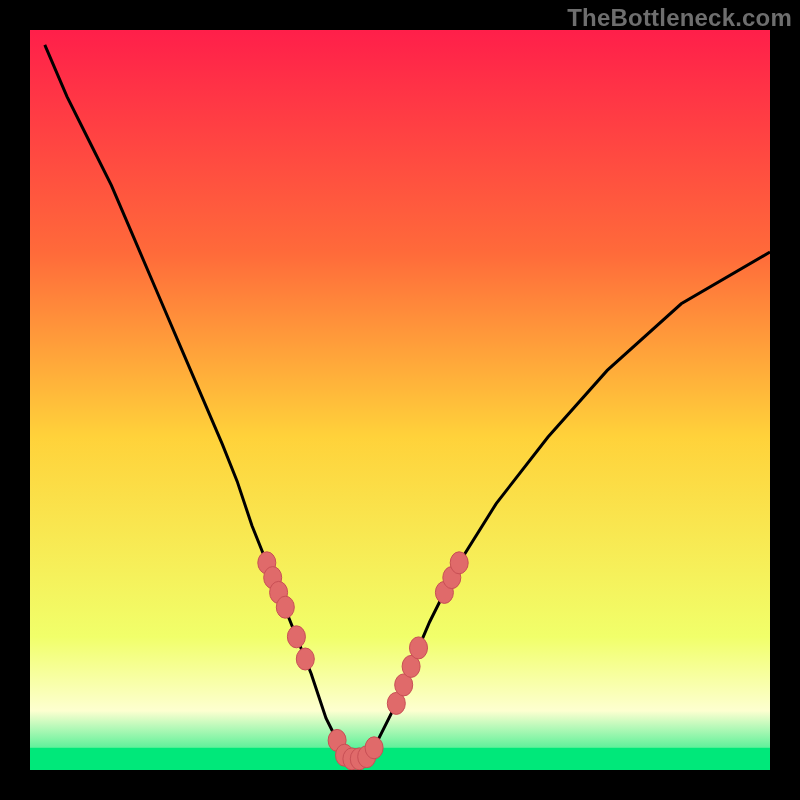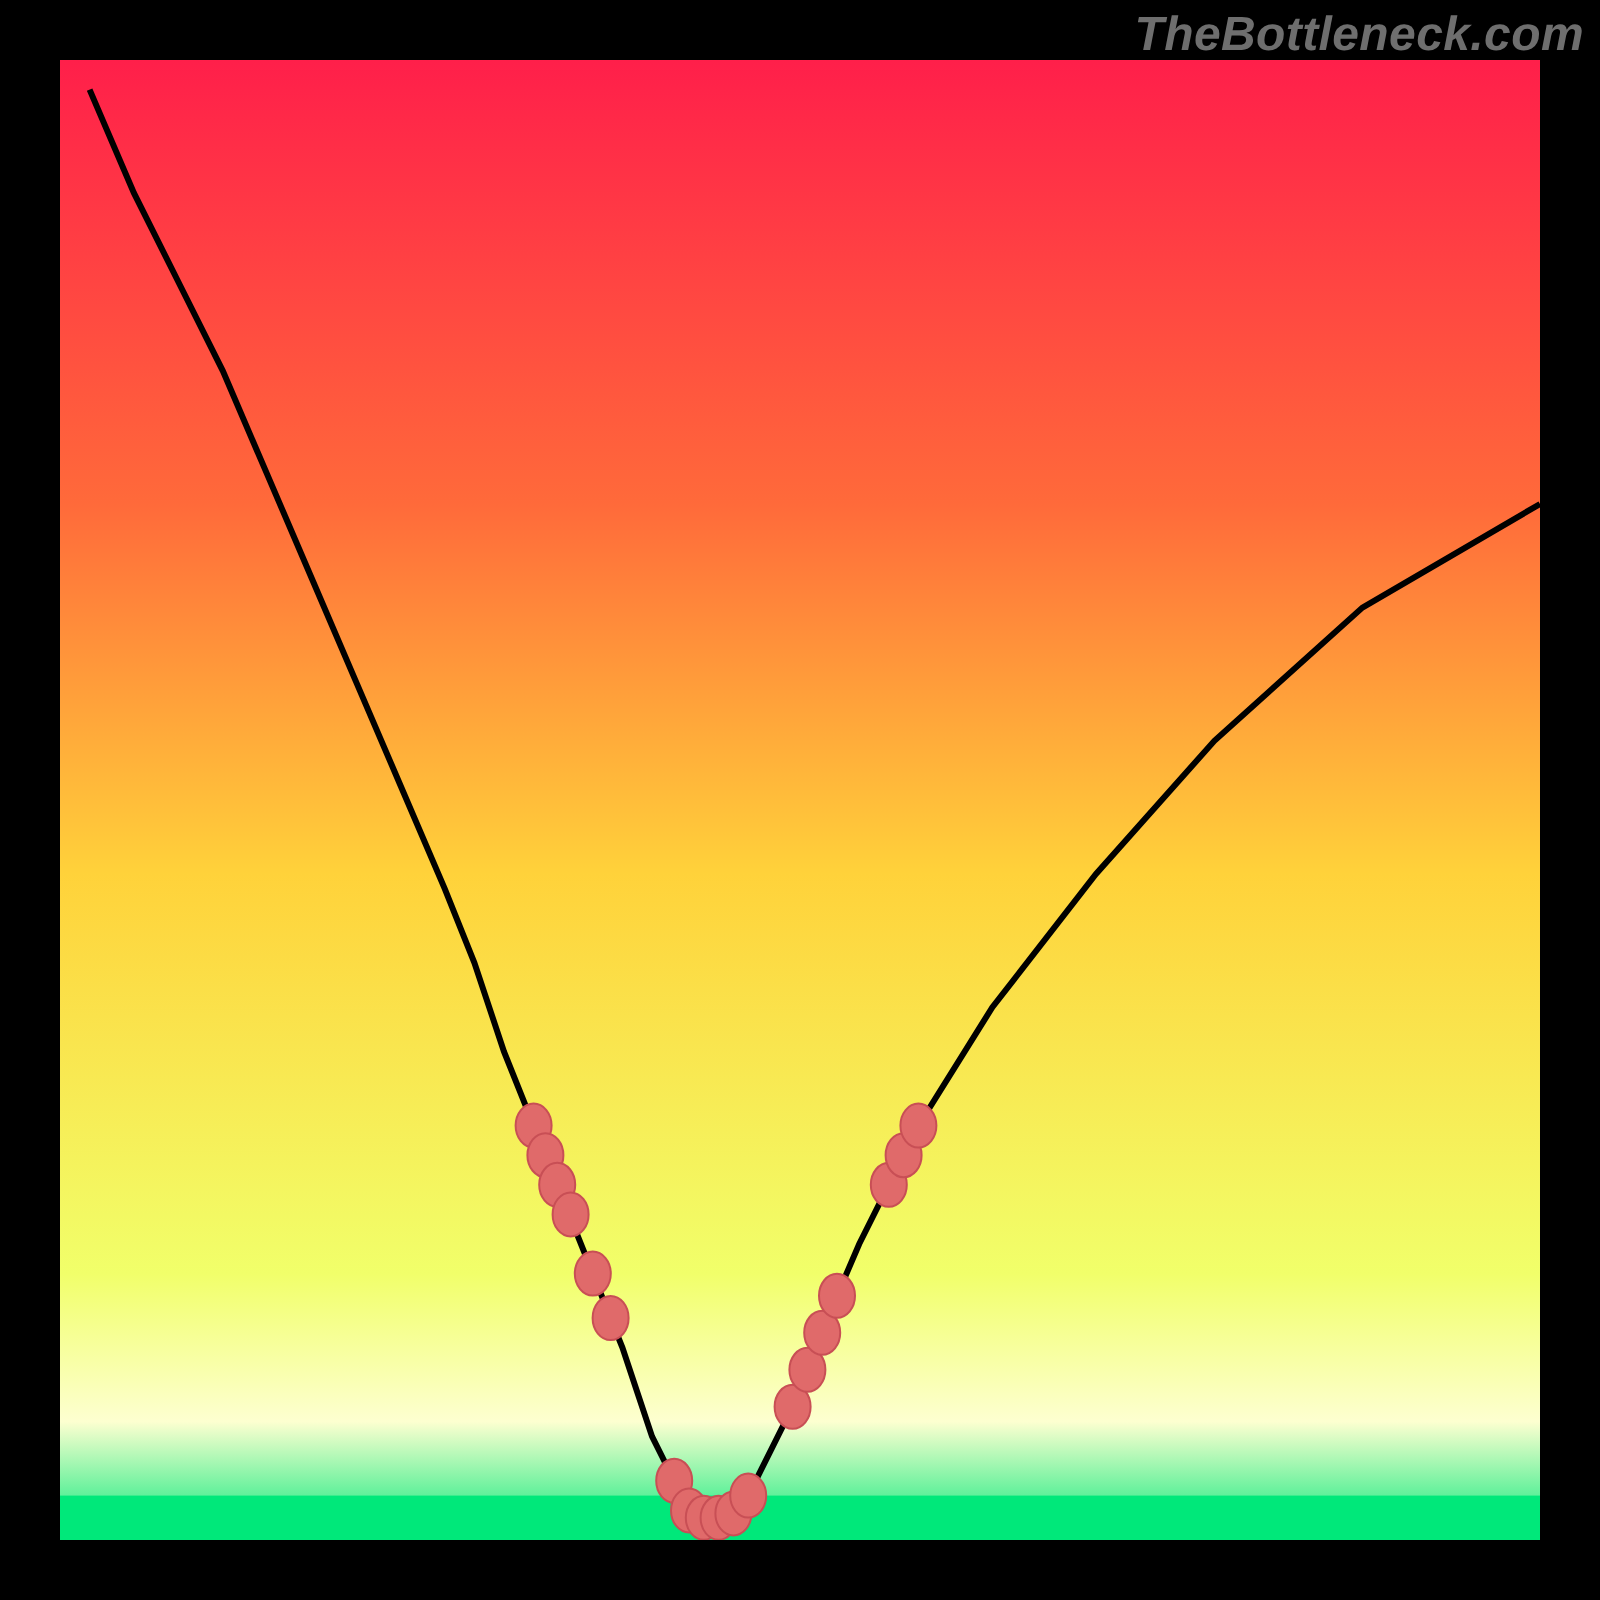--- a/index.html
+++ b/index.html
@@ -27,21 +27,20 @@
     overflow: hidden;
   }
   .watermark {
     position: absolute;
     top: 4px;
     right: 8px;
     font-size: 24px;
     font-weight: 600;
     color: #6e6e6e;
     letter-spacing: 0.2px;
-    font-style: italic;
   }
   svg { display: block; }
 </style>
 </head>
 <body>
 
 <div class="frame">
   <div class="watermark">TheBottleneck.com</div>
 
   <div class="plot">

